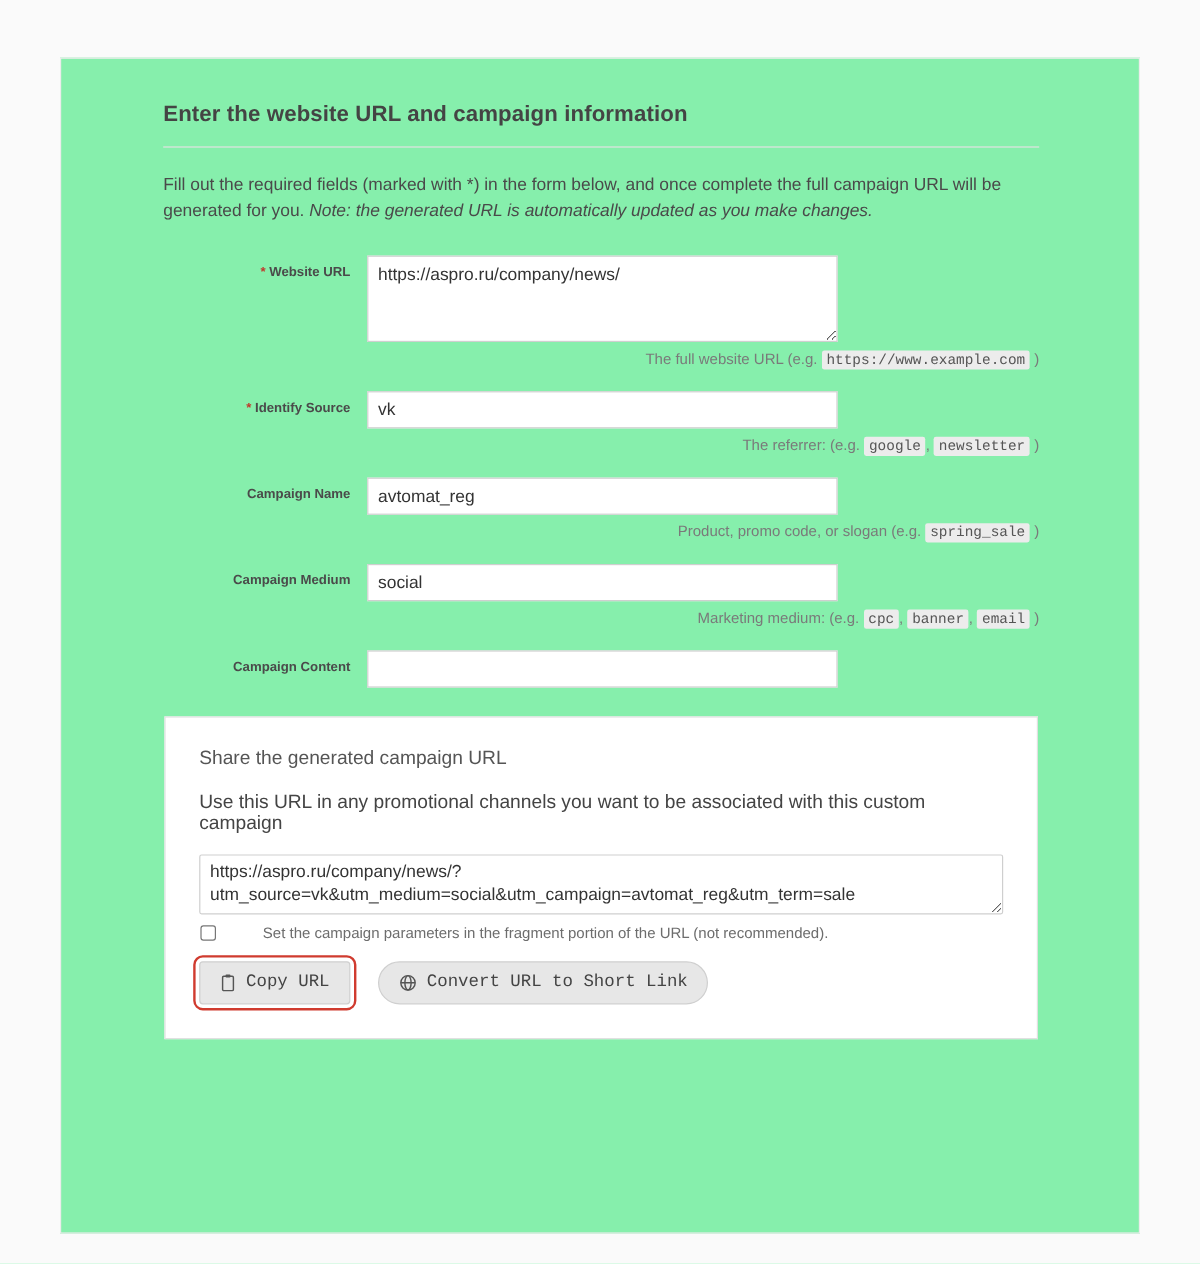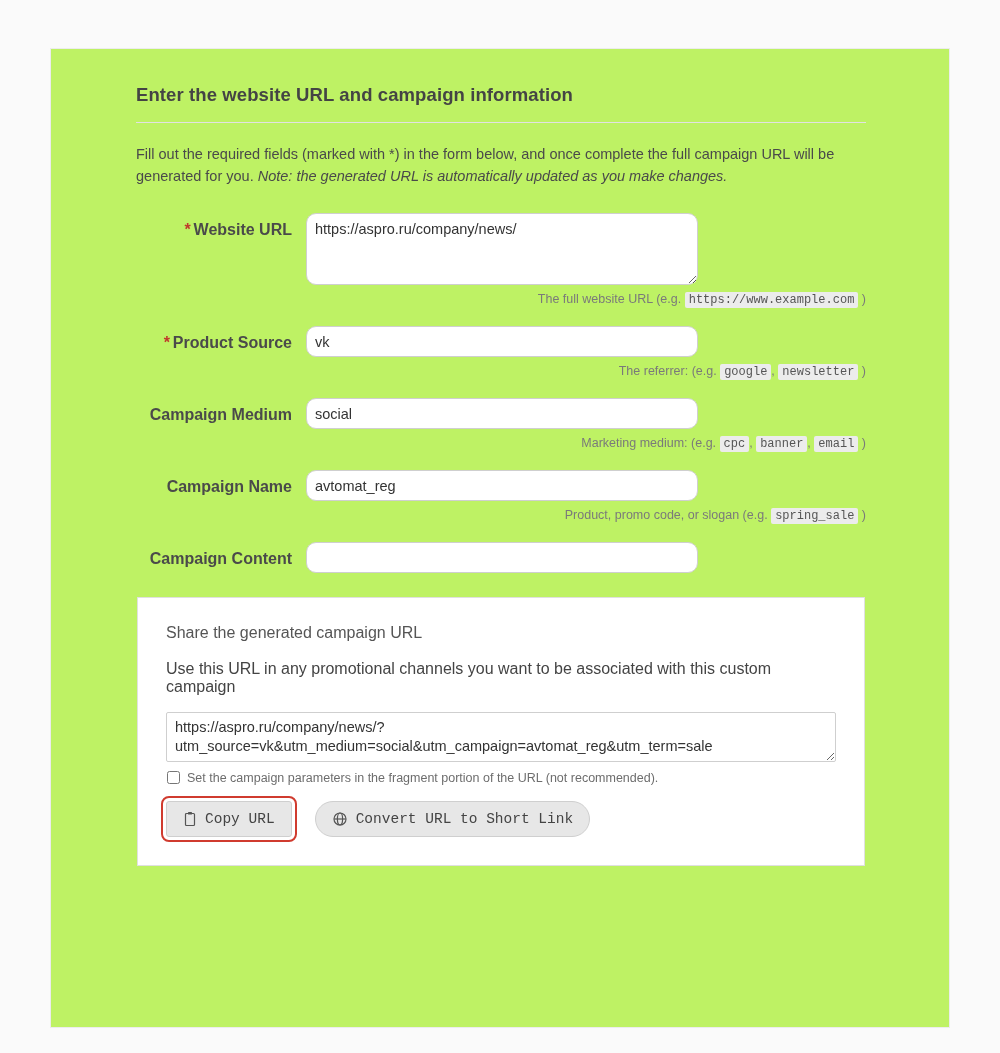--- a/index.html
+++ b/index.html
@@ -21,21 +21,21 @@
     background: #fafafa;
     box-sizing: border-box;
     padding: 0;
   }
   .card {
     position: absolute;
     left: 50px;
     top: 48px;
     width: 900px;
     height: 980px;
-    background: #bef264;
+    background: #86efac;
     border: 1px solid #ececec;
     box-sizing: border-box;
   }
   .inner {
     position: absolute;
     left: 85px;
     top: 35px;
     width: 730px;
   }
   h1.form-title {
@@ -58,42 +58,42 @@
   }
   .field-row {
     display: flex;
     align-items: flex-start;
     margin-bottom: 2px;
   }
   .field-label {
     width: 170px;
     text-align: right;
     padding-right: 14px;
-    font-size: 16px;
+    font-size: 11px;
     font-weight: bold;
     color: #4a4a4a;
     padding-top: 8px;
     box-sizing: border-box;
     flex: 0 0 auto;
     white-space: nowrap;
   }
   .req {
     color: #c0392b;
     font-weight: bold;
     margin-right: 3px;
   }
   .field-control {
     flex: 1 1 auto;
   }
   textarea.input, input.input {
     display: block;
     width: 392px;
     box-sizing: border-box;
     border: 1px solid #cfcfcf;
-    border-radius: 10px;
+    border-radius: 0;
     background: #fff;
     font-family: "Liberation Sans", sans-serif;
     font-size: 14.5px;
     color: #333;
     padding: 6px 8px;
     outline: none;
   }
   textarea.input {
     height: 72px;
     resize: vertical;
@@ -151,20 +151,21 @@
     color: #333;
     padding: 5px 8px;
     line-height: 19px;
     resize: vertical;
     outline: none;
   }
   .checkbox-row {
     display: flex;
     align-items: flex-start;
     margin-top: 9px;
+    gap: 32px;
   }
   .checkbox-row input[type="checkbox"] {
     margin: 0 7px 0 1px;
     width: 13px;
     height: 13px;
   }
   .checkbox-label {
     font-size: 12.5px;
     color: #6d6d6d;
   }
@@ -221,58 +222,58 @@
           <div class="helper">
             <span>The full website URL (e.g.</span>
             <code class="kbd">https://www.example.com</code>
             <span>)</span>
           </div>
         </div>
       </div>
 
       <div class="field-row">
         <div class="field-label">
-          <span class="req">*</span><span>Product Source</span>
+          <span class="req">*</span><span>Identify Source</span>
         </div>
         <div class="field-control">
           <input class="input" type="text" value="vk" style="">
           <div class="helper">
             <span>The referrer: (e.g.</span>
             <code class="kbd">google</code><span>,</span>
             <code class="kbd">newsletter</code>
             <span>)</span>
           </div>
         </div>
       </div>
 
       <div class="field-row">
         <div class="field-label">
+          <span>Campaign Name</span>
+        </div>
+        <div class="field-control">
+          <input class="input" type="text" value="avtomat_reg" style="">
+          <div class="helper">
+            <span>Product, promo code, or slogan (e.g.</span>
+            <code class="kbd">spring_sale</code>
+            <span>)</span>
+          </div>
+        </div>
+      </div>
+
+      <div class="field-row">
+        <div class="field-label">
           <span>Campaign Medium</span>
         </div>
         <div class="field-control">
           <input class="input" type="text" value="social" style="">
           <div class="helper">
             <span>Marketing medium: (e.g.</span>
             <code class="kbd">cpc</code><span>,</span>
             <code class="kbd">banner</code><span>,</span>
             <code class="kbd">email</code>
-            <span>)</span>
-          </div>
-        </div>
-      </div>
-
-      <div class="field-row">
-        <div class="field-label">
-          <span>Campaign Name</span>
-        </div>
-        <div class="field-control">
-          <input class="input" type="text" value="avtomat_reg" style="">
-          <div class="helper">
-            <span>Product, promo code, or slogan (e.g.</span>
-            <code class="kbd">spring_sale</code>
             <span>)</span>
           </div>
         </div>
       </div>
 
 
       <div class="field-row">
         <div class="field-label">
           <span>Campaign Content</span>
         </div>

